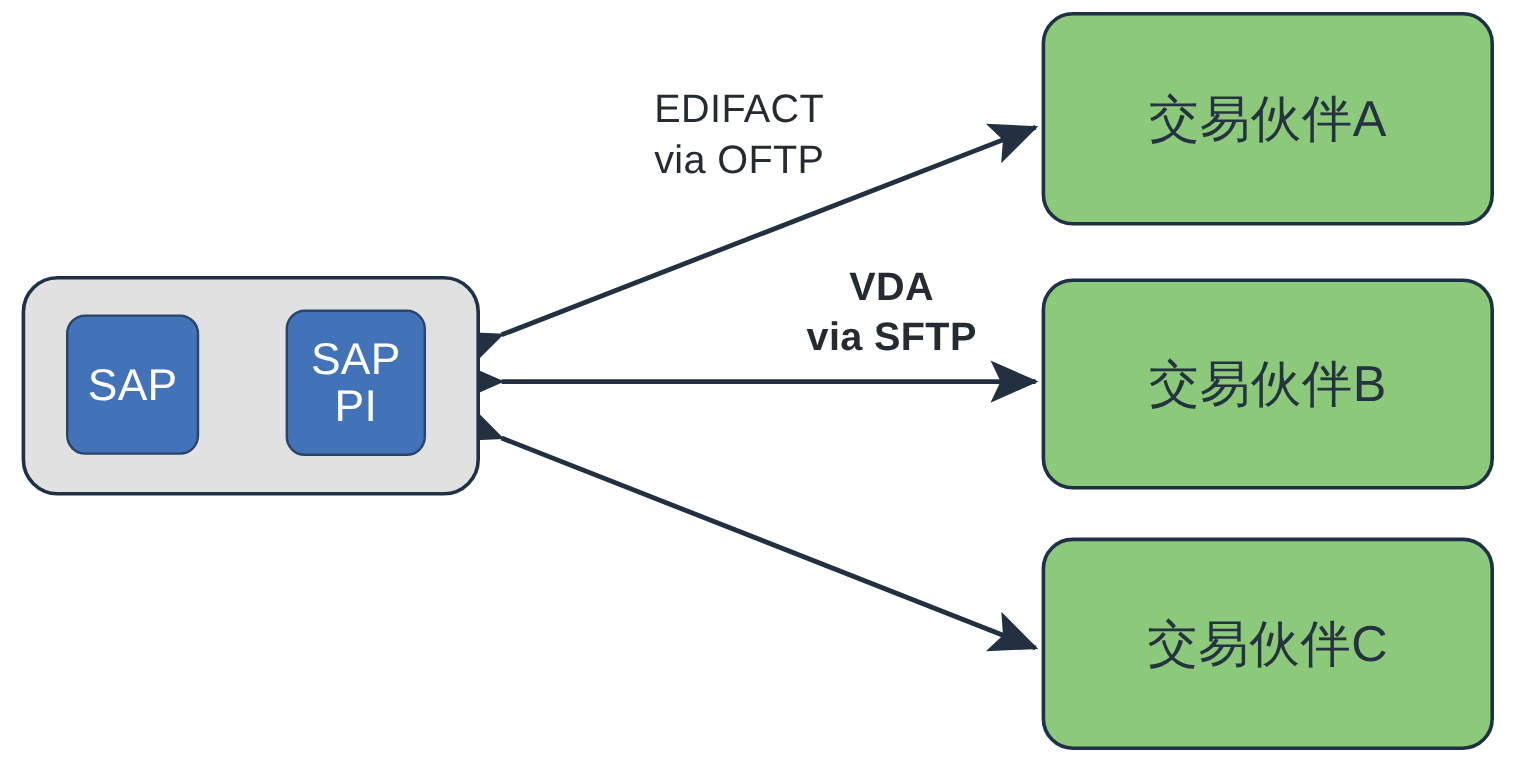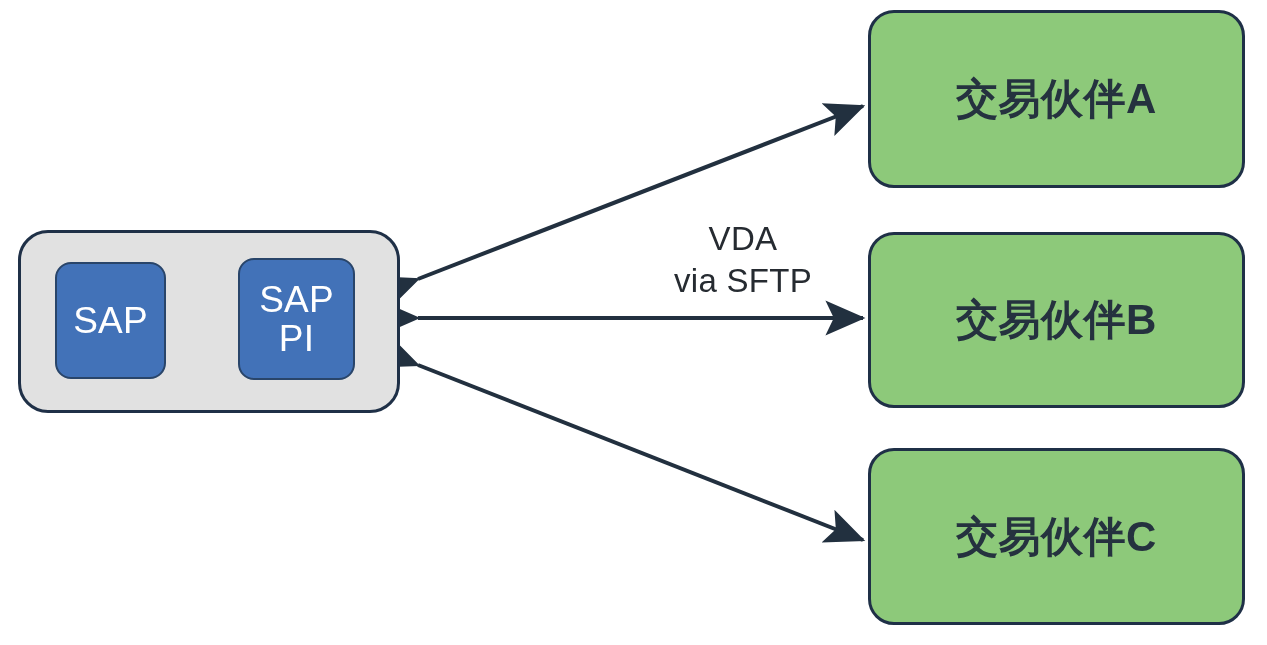--- a/index.html
+++ b/index.html
@@ -76,40 +76,40 @@
     width: 377px;
     background: #8dc97a;
     border: 3px solid #1f3047;
     border-radius: 26px;
     box-sizing: border-box;
     color: #25323f;
     display: flex;
     align-items: center;
     justify-content: center;
     font-size: 42px;
-    font-weight: 700;
+    font-weight: 400;
     letter-spacing: 0.5px;
   }
   #partner-a { top: 10px;  height: 178px; }
   #partner-b { top: 232px; height: 176px; }
   #partner-c { top: 448px; height: 177px; }
 
   
   .edge-label {
     position: absolute;
     color: #262b31;
     font-size: 33px;
     font-weight: 300;
     line-height: 1.28;
     text-align: center;
     white-space: pre-line;
     letter-spacing: 0.3px;
   }
   #label-edifact { left: 516px; top: 70px;  width: 200px; }
-  #label-vda     { left: 643px; top: 218px; width: 200px; }
+  #label-vda     { left: 643px; top: 218px; width: 200px; font-weight: bold; }
   #label-xml     { left: 565px; top: 497px; width: 200px; }
 </style>
 </head>
 <body>
 
 <div id="canvas">
 
   <svg id="edge-layer" viewBox="0 0 1267 645">
     <defs>
       <marker id="ah-end" markerWidth="11" markerHeight="11" refX="9.4" refY="5" orient="auto" markerUnits="strokeWidth">
@@ -136,18 +136,20 @@
 
   <div class="app-node" id="node-sap-pi">SAP
 PI</div>
 
   <div class="partner-node" id="partner-a">交易伙伴A</div>
 
   <div class="partner-node" id="partner-b">交易伙伴B</div>
 
   <div class="partner-node" id="partner-c">交易伙伴C</div>
 
+  <div class="edge-label" id="label-edifact">EDIFACT
+via OFTP</div>
 
   <div class="edge-label" id="label-vda">VDA
 via SFTP</div>
 
 
 </div>
 
 </body></html>

